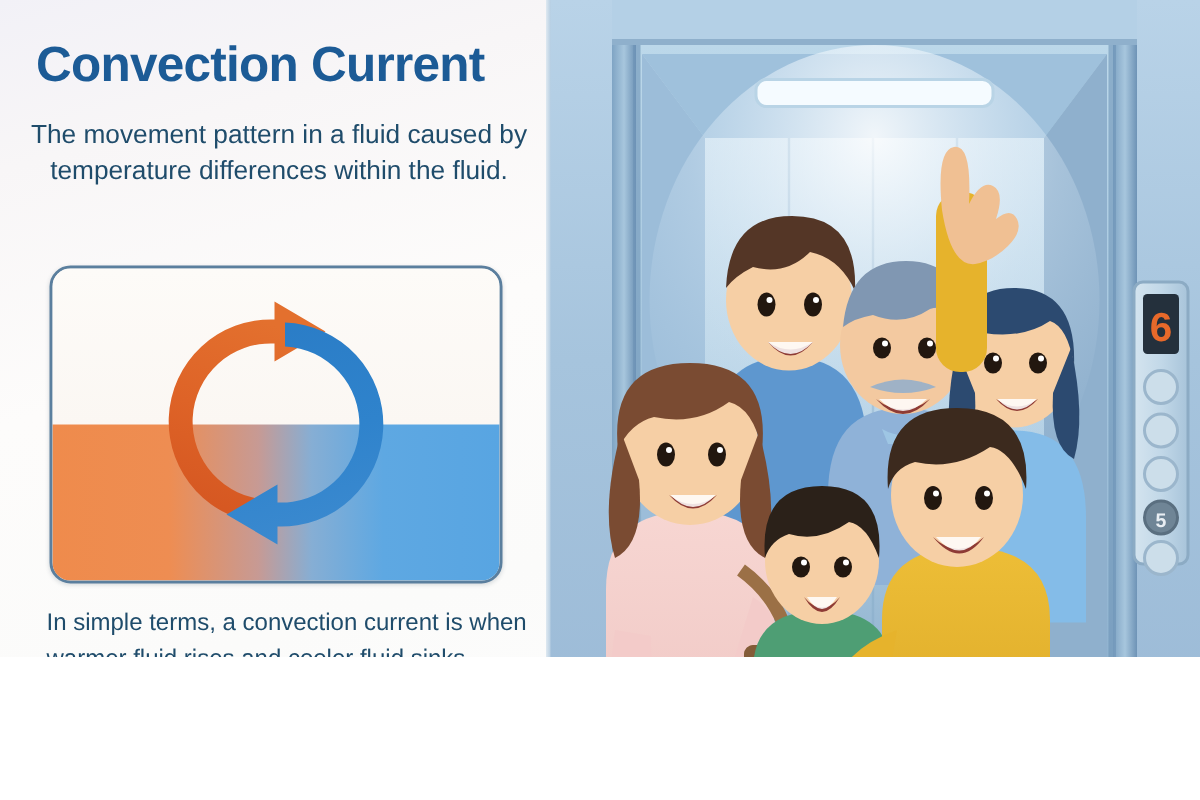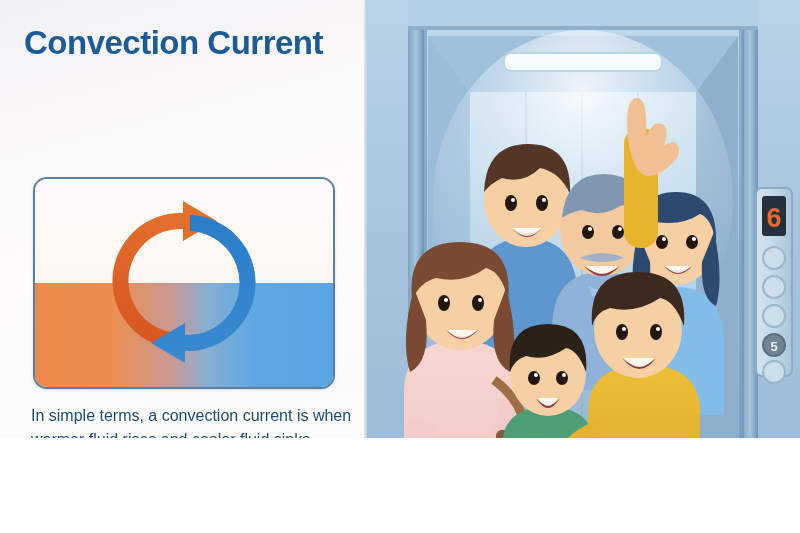--- a/index.html
+++ b/index.html
@@ -62,20 +62,21 @@
 </style>
 </head>
 <body>
 
 <div id="stage">
 
   <div class="left-panel">
 
     <div class="panel-title">Convection Current</div>
 
+    <div class="panel-subtitle">The movement pattern in a fluid caused by temperature differences within the fluid.</div>
 
     <div class="diagram-box">
       <div class="diagram-top"></div>
       <div class="diagram-bottom"></div>
 
       <svg class="diagram-svg" viewBox="0 0 298 208" preserveAspectRatio="none">
         <defs>
           <linearGradient id="warmGrad" x1="0" y1="1" x2="0.25" y2="0">
             <stop offset="0%" stop-color="#d35420"></stop>
             <stop offset="55%" stop-color="#de6327"></stop>

